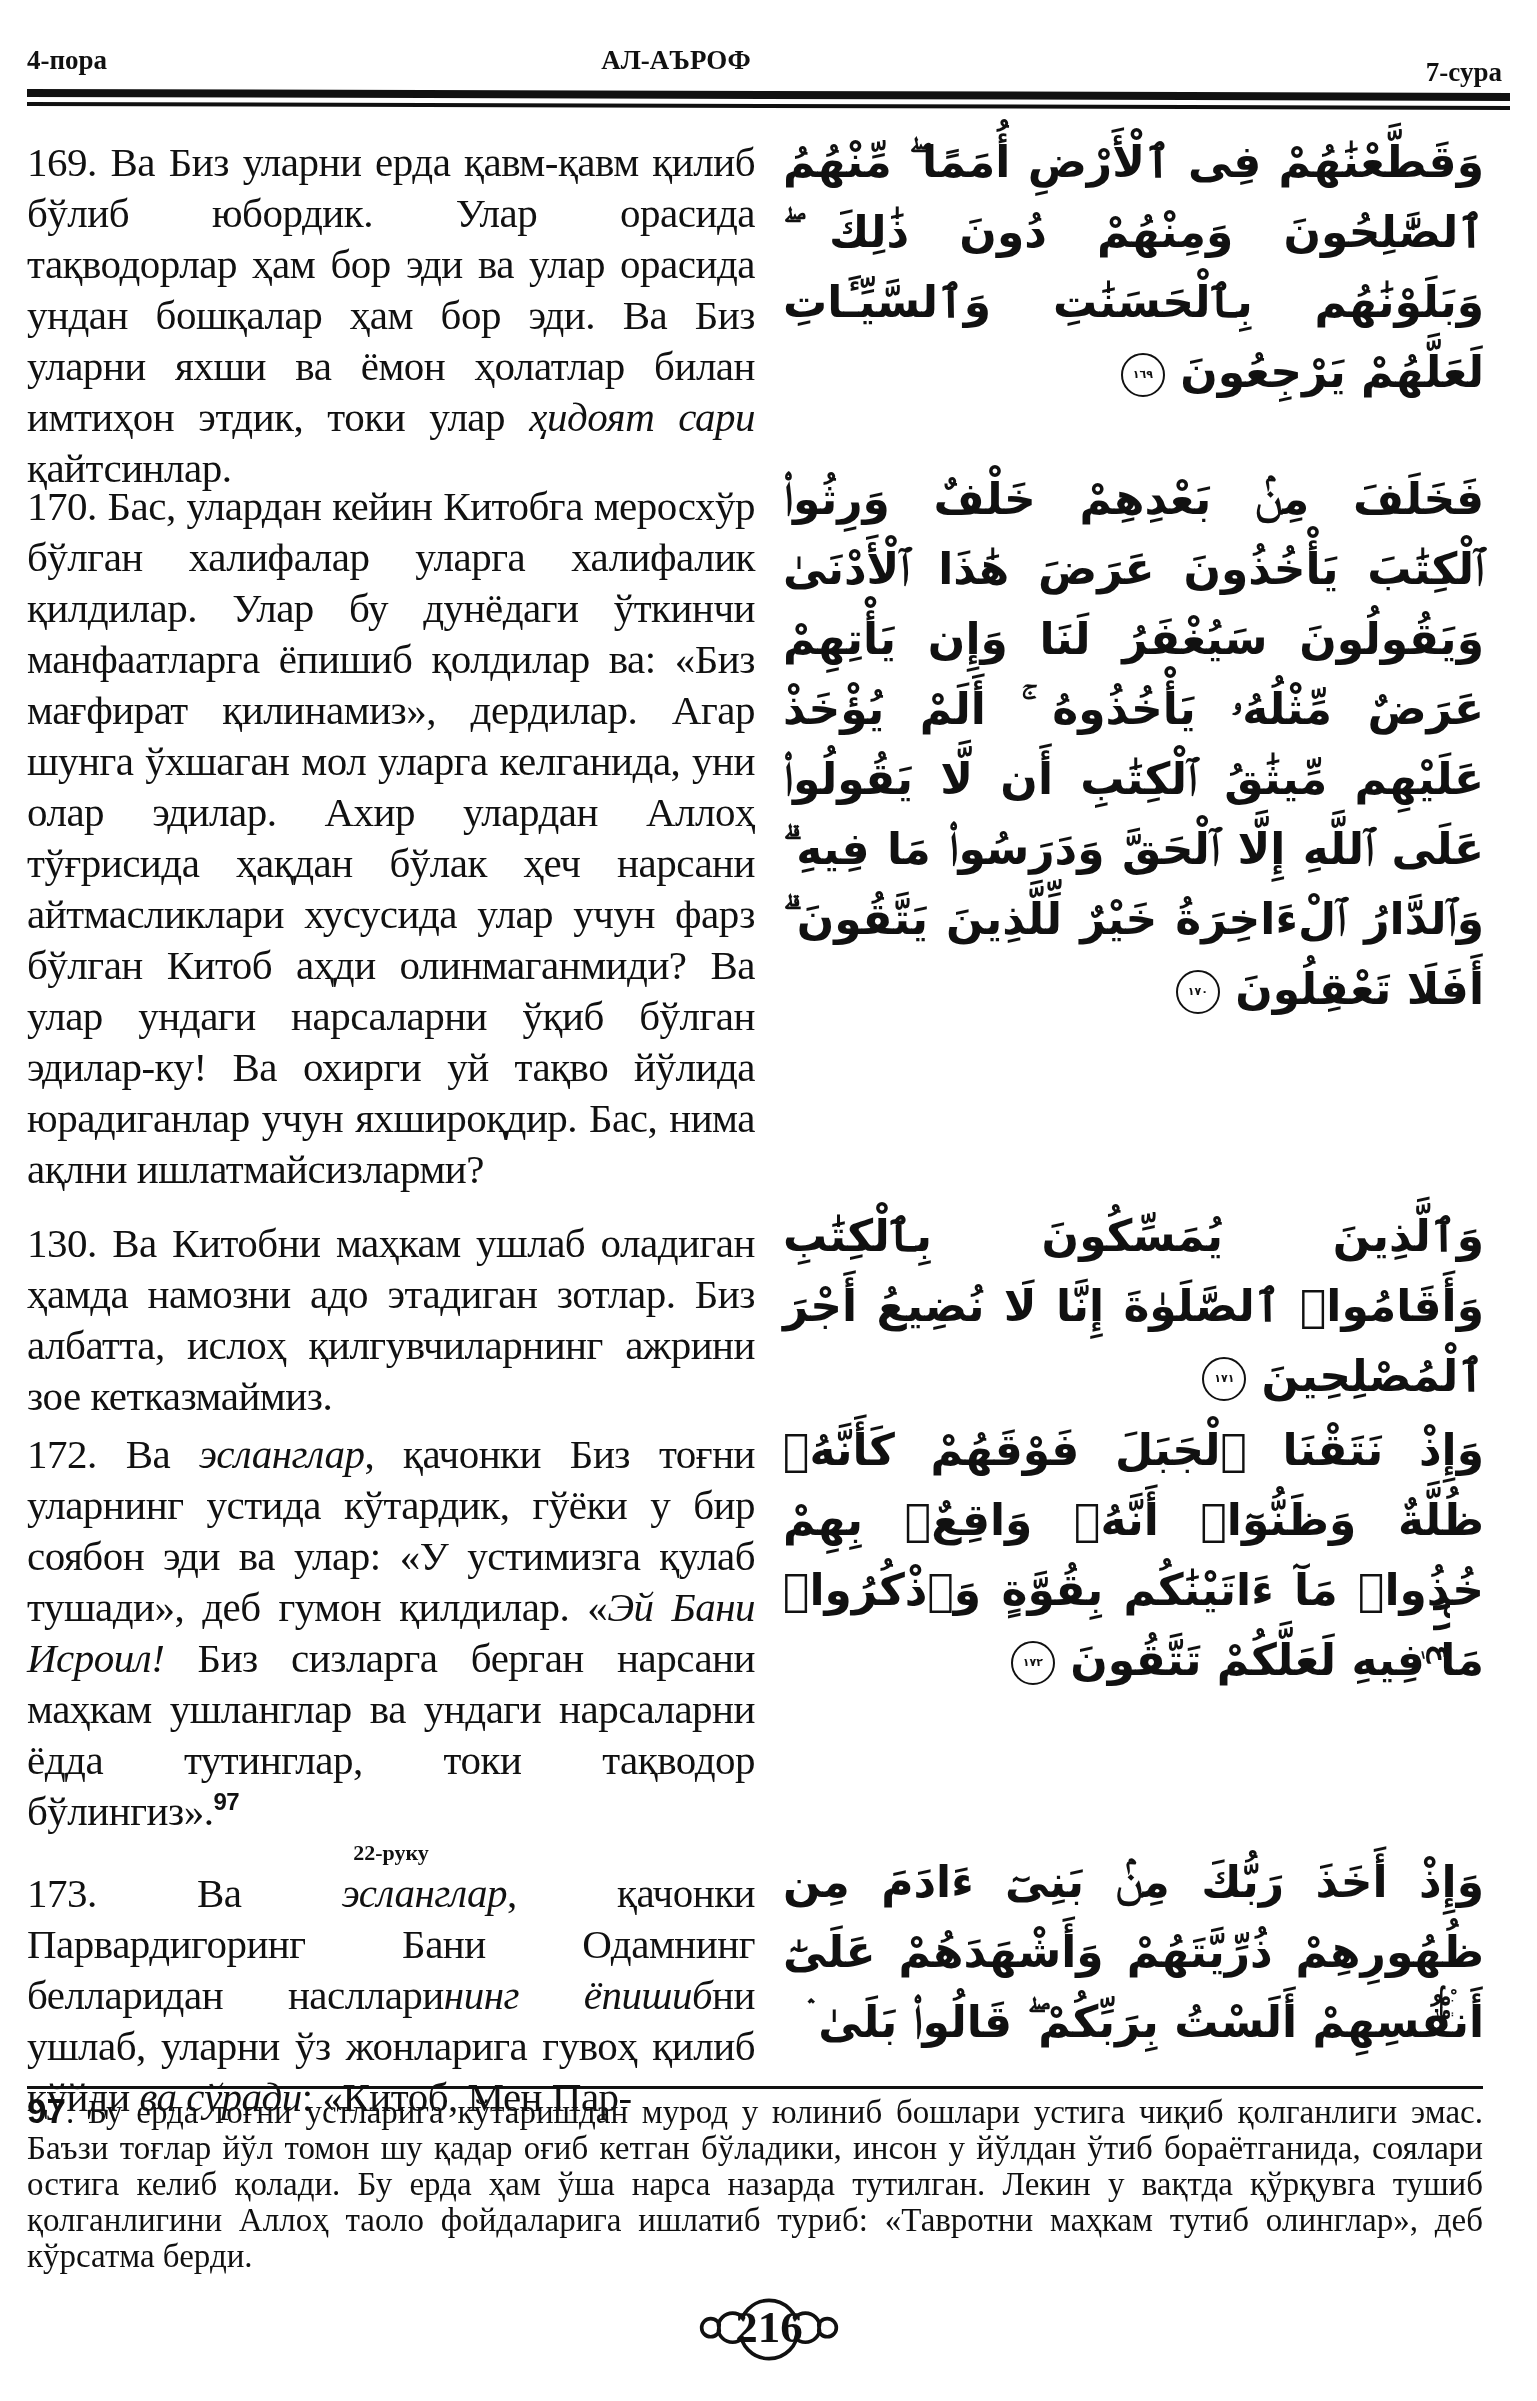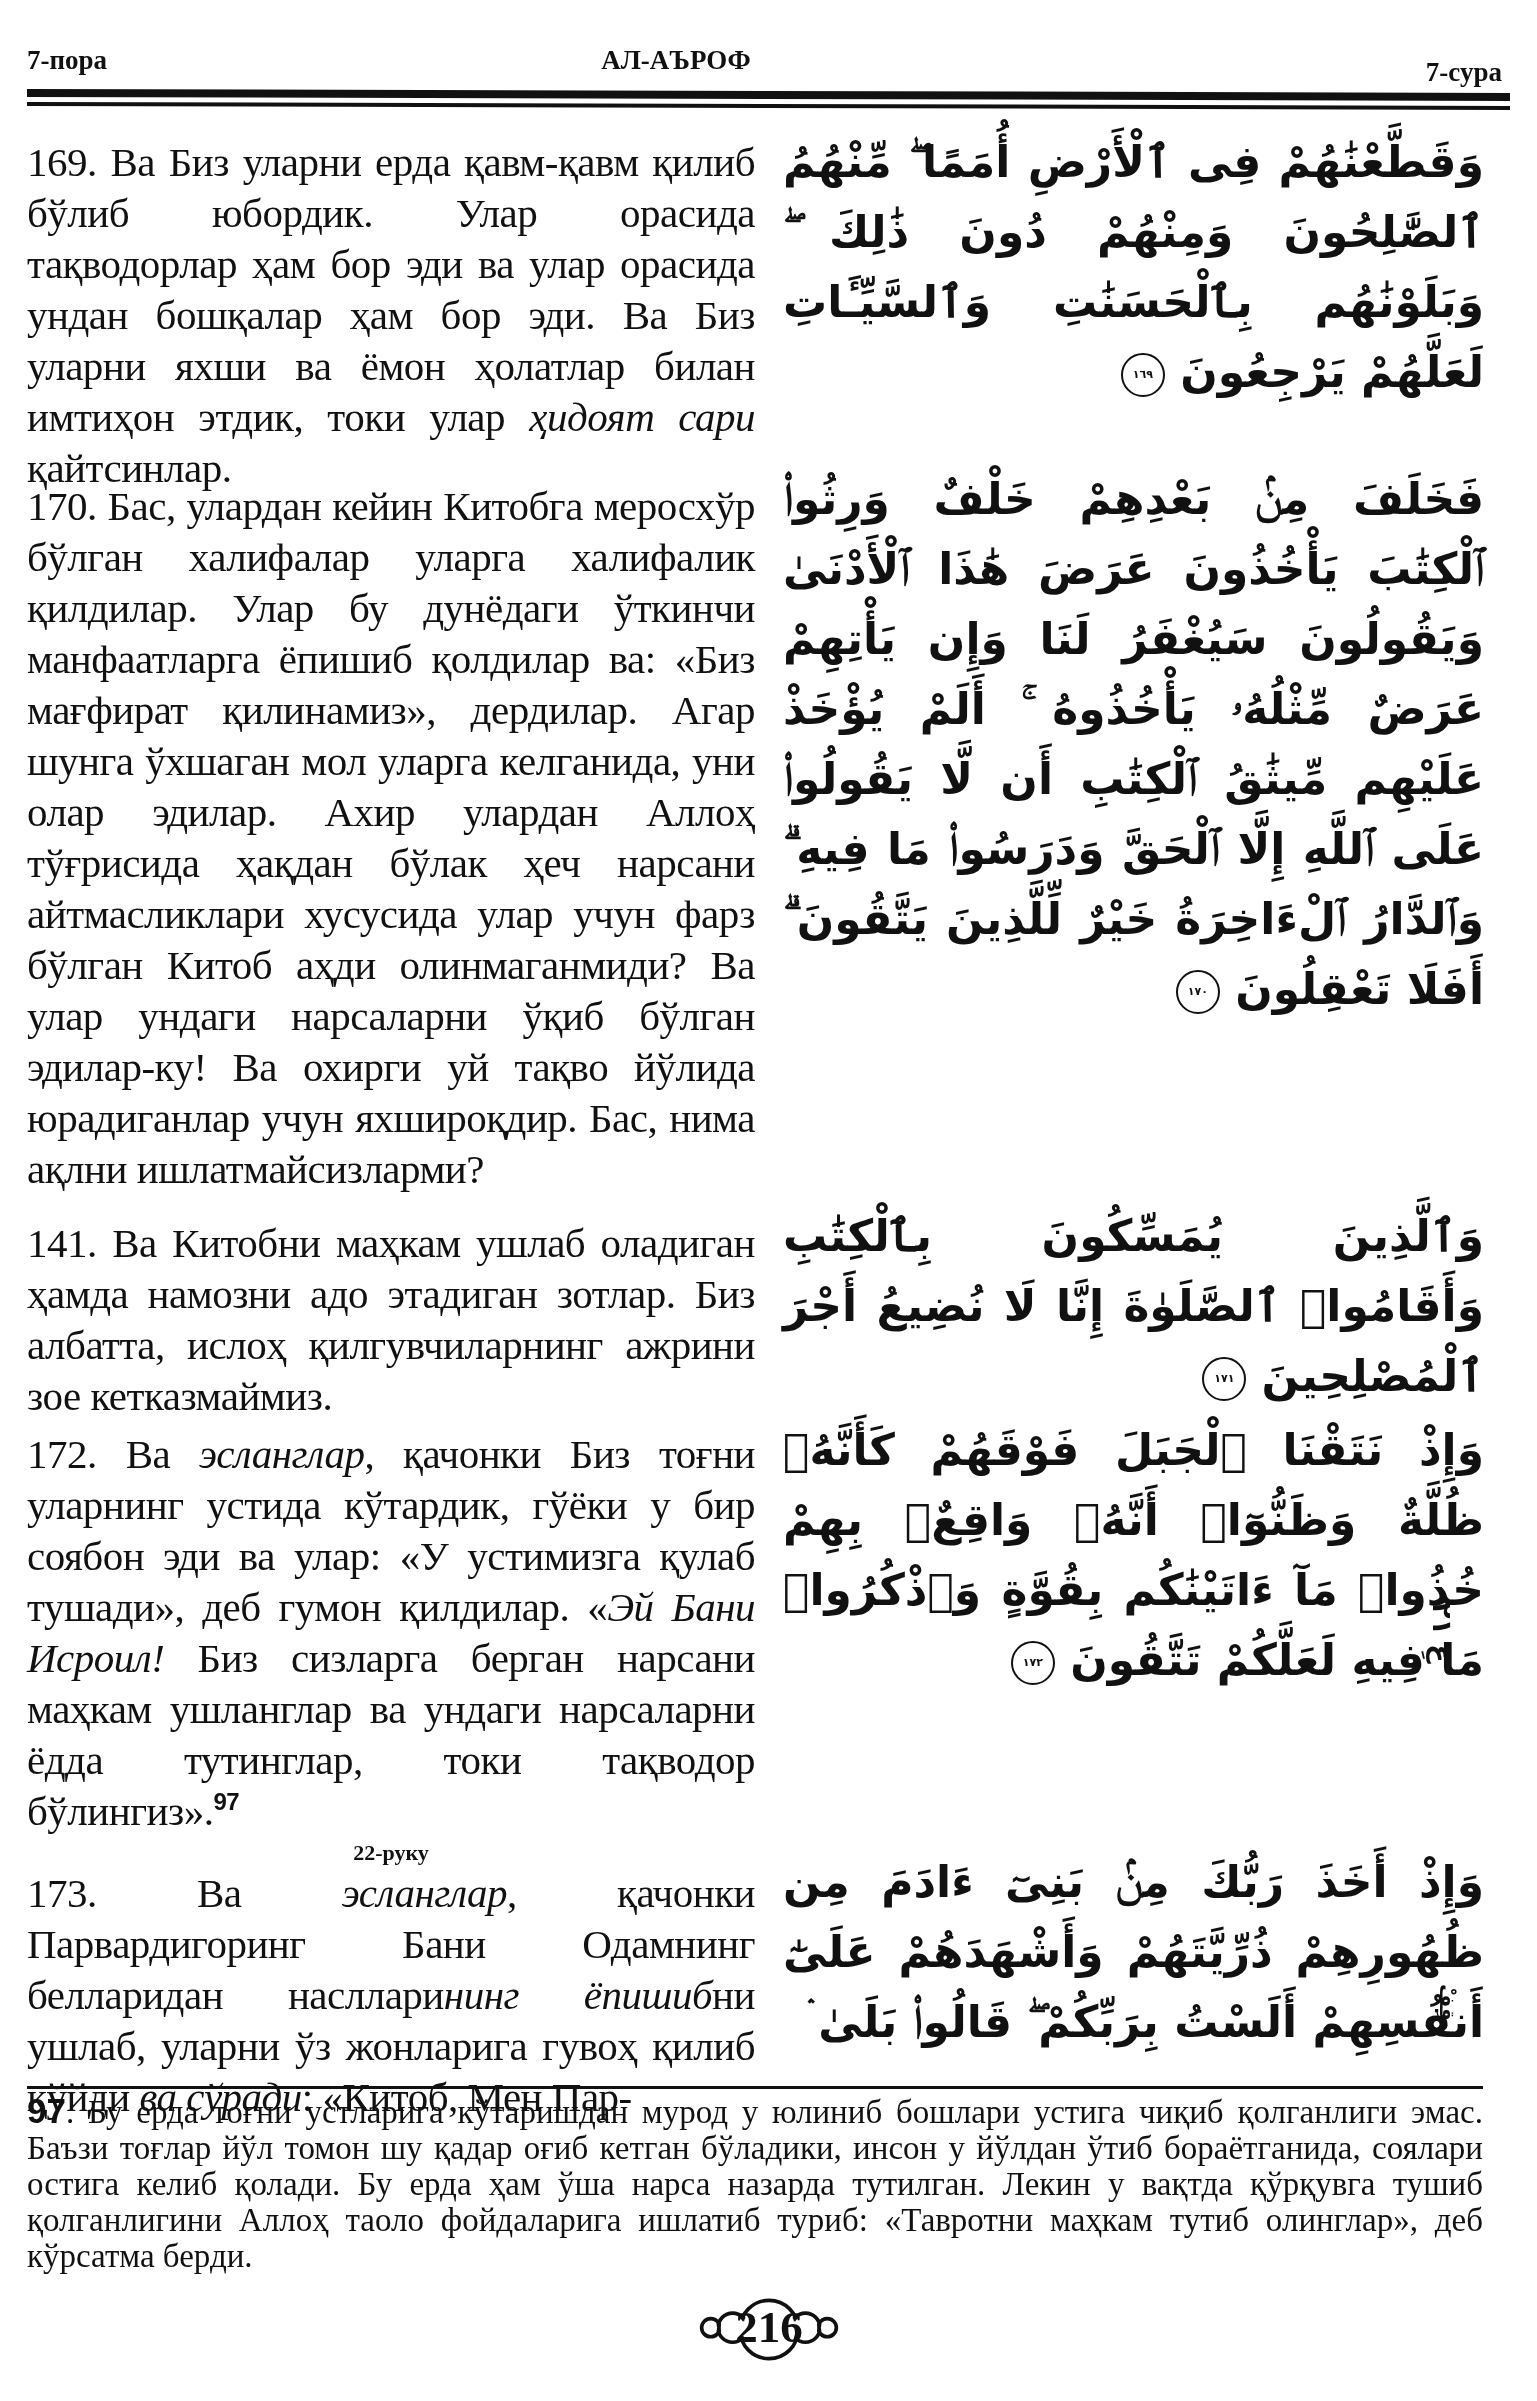--- a/index.html
+++ b/index.html
@@ -29,33 +29,33 @@
   .fn .fnnum { font-family:"Liberation Sans", sans-serif; font-weight:bold; font-size:35px; }
 
   
   .pgno-wrap { position:absolute; left:678px; top:2293px; width:182px; height:73px; }
   .pgno-wrap svg { position:absolute; left:0; top:0; }
   .pgno { position:absolute; left:0; width:182px; top:16.4px; text-align:center; font-family:"Liberation Serif", serif; font-weight:bold; font-size:45px; line-height:36px; }
 </style>
 </head>
 <body>
 
-<div class="hdr hdr-left">7-пора</div>
+<div class="hdr hdr-left">4-пора</div>
 <div class="hdr hdr-center">АЛ-АЪРОФ</div>
 <div class="hdr hdr-right">7-сура</div>
 <div class="rule-thick"></div>
 <div class="rule-thin"></div>
 
 <div class="tr" style="top:129px;">
   <span>169. Ва Биз уларни ерда қавм-қавм қилиб бўлиб юбордик. Улар орасида тақводорлар ҳам бор эди ва улар орасида ундан бошқалар ҳам бор эди. Ва Биз уларни яхши ва ёмон ҳолатлар билан имтиҳон этдик, токи улар </span><i>ҳидоят сари</i><span> қайтсинлар.</span>
 </div>
 
 <div class="tr" style="top:473px;">170. Бас, улардан кейин Китобга меросхўр бўлган халифалар уларга халифалик қилдилар. Улар бу дунёдаги ўткинчи манфаатларга ёпишиб қолдилар ва: «Биз мағфират қилинамиз», дердилар. Агар шунга ўхшаган мол уларга келганида, уни олар эдилар. Ахир улардан Аллоҳ тўғрисида ҳақдан бўлак ҳеч нарсани айтмасликлари хусусида улар учун фарз бўлган Китоб аҳди олинмаганмиди? Ва улар ундаги нарсаларни ўқиб бўлган эдилар-ку! Ва охирги уй тақво йўлида юрадиганлар учун яхшироқдир. Бас, нима ақлни ишлатмайсизларми?</div>
 
-<div class="tr" style="top:1210px;">141. Ва Китобни маҳкам ушлаб оладиган ҳамда намозни адо этадиган зотлар. Биз албатта, ислоҳ қилгувчиларнинг ажрини зое кетказмаймиз.</div>
+<div class="tr" style="top:1210px;">130. Ва Китобни маҳкам ушлаб оладиган ҳамда намозни адо этадиган зотлар. Биз албатта, ислоҳ қилгувчиларнинг ажрини зое кетказмаймиз.</div>
 
 <div class="tr" style="top:1421px;">
   <span>172. Ва </span><i>эсланглар</i><span>, қачонки Биз тоғни уларнинг устида кўтардик, гўёки у бир соябон эди ва улар: «У устимизга қулаб тушади», деб гумон қилдилар. «</span><i>Эй Бани Исроил!</i><span> Биз сизларга берган нарсани маҳкам ушланглар ва ундаги нарсаларни ёдда тутинглар, токи тақводор бўлингиз».</span><span class="fnref">97</span>
 </div>
 
 <div class="ruku">22-руку</div>
 
 <div class="tr" style="top:1860px;">
   <span>173. Ва </span><i>эсланглар</i><span>, қачонки Парвардигоринг Бани Одамнинг белларидан насллари</span><i>нинг ёпишиб</i><span>ни ушлаб, уларни ўз жонларига гувоҳ қилиб қўйди </span><i>ва сўради</i><span>: «Китоб, Мен Пар-</span>
 </div>

